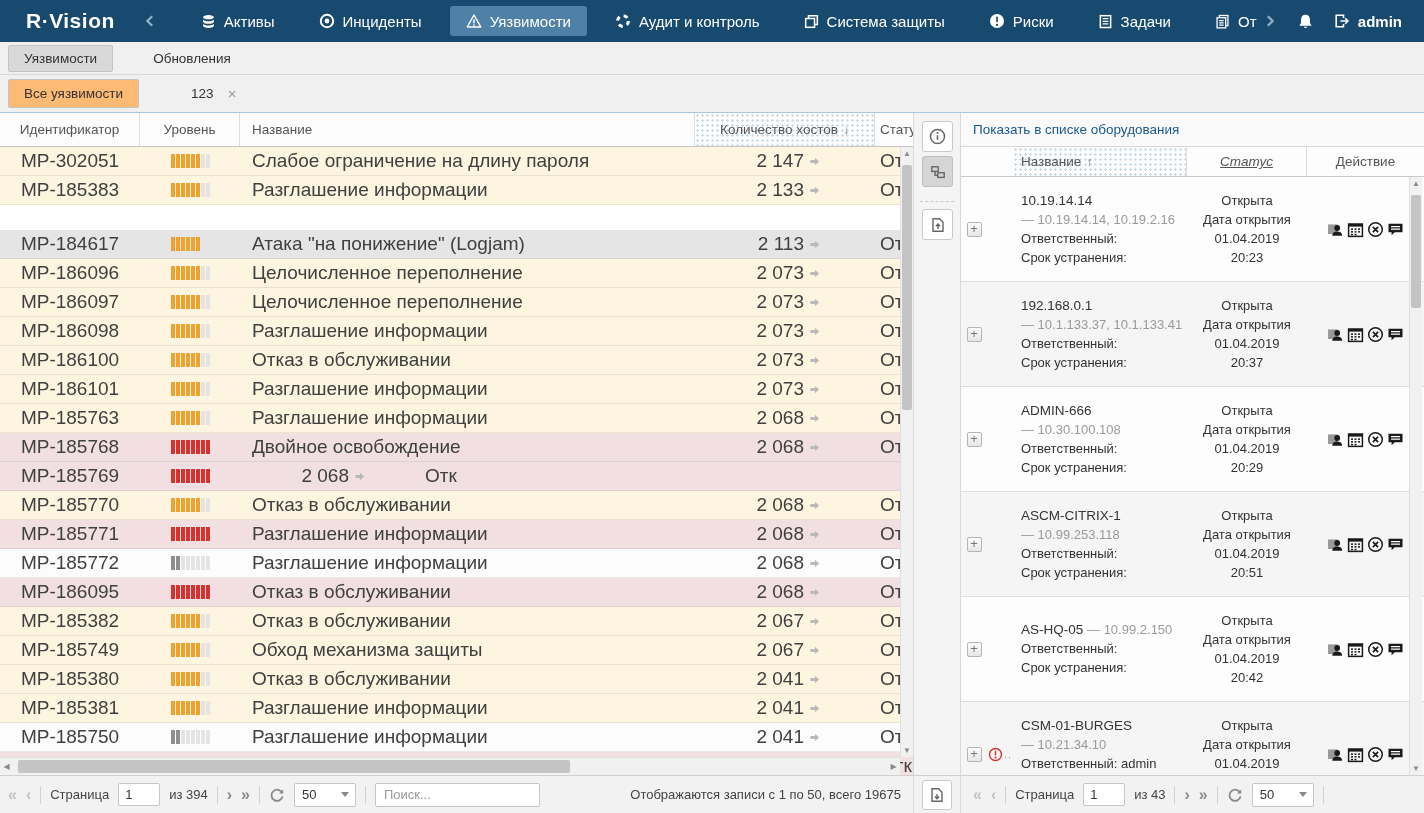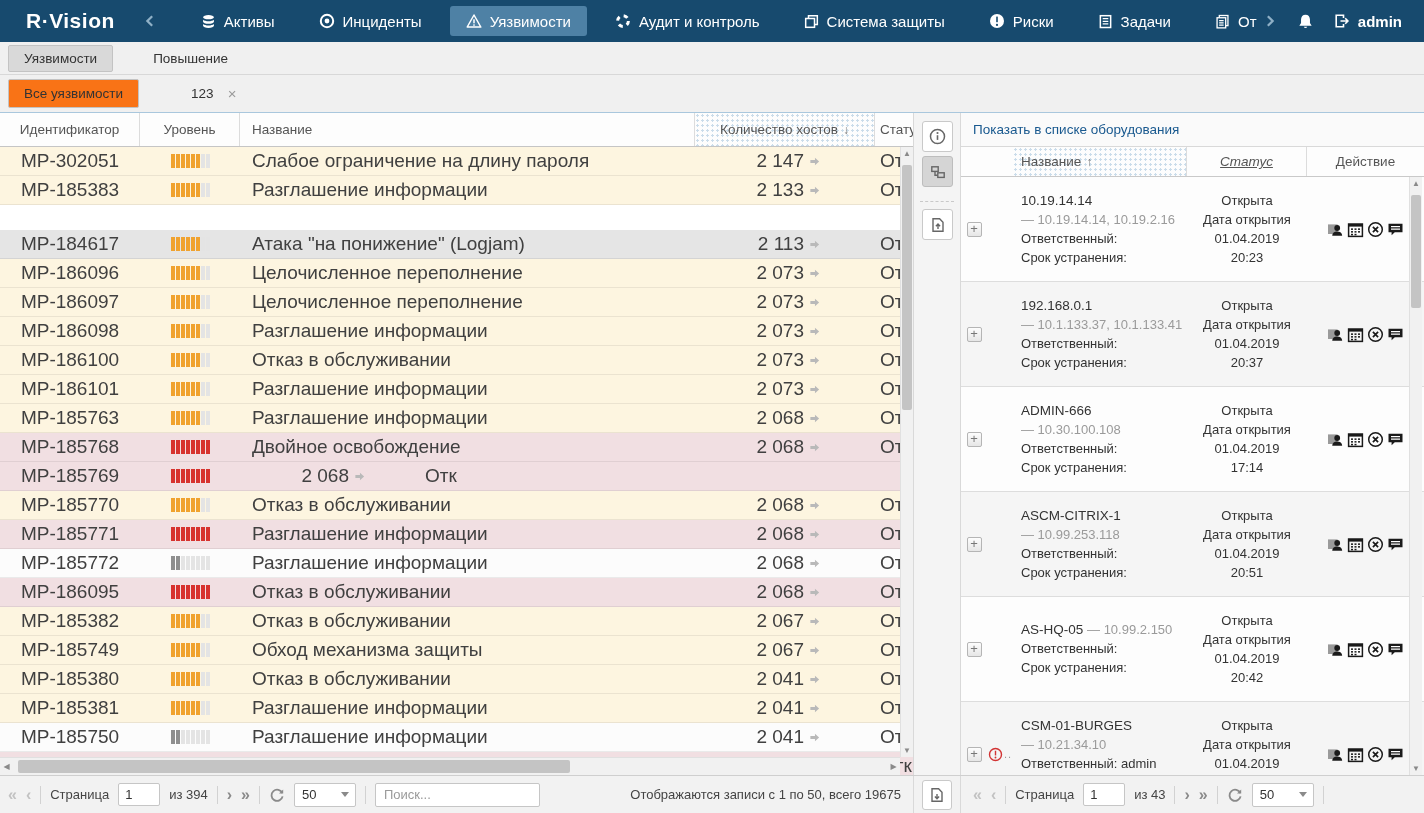--- a/index.html
+++ b/index.html
@@ -19,21 +19,21 @@
   .nav-user { display:flex; align-items:center; gap:8px; font-size:15px; font-weight:bold; cursor:pointer; }
 
   
   #tabbar { height:33px; background:#f0f0f0; border-bottom:1px solid #d8d8d8; display:flex; align-items:center; }
   .page-tab { padding:5px 15px; margin-left:8px; font-size:13.5px; color:#333; cursor:pointer; border-radius:2px; border:1px solid transparent; }
   .page-tab.active { background:#d9d9d9; border-color:#c3c3c3; }
   .page-tab + .page-tab { margin-left:24px; }
 
   
   #filterbar { height:38px; background:#f0f0f0; border-bottom:1px solid #a9c7dd; display:flex; align-items:center; }
-  .filter-pill { padding:6px 15px; margin-left:8px; font-size:13.5px; color:#333; background:#f97316; border:1px solid #c3c3c3; border-radius:2px; cursor:pointer; }
+  .filter-pill { padding:6px 15px; margin-left:8px; font-size:13.5px; color:#333; background:#fdba74; border:1px solid #c3c3c3; border-radius:2px; cursor:pointer; }
   .filter-tab { margin-left:52px; display:flex; align-items:center; gap:14px; font-size:13.5px; color:#333; cursor:pointer; }
   .close-x { color:#9a9a9a; font-size:15px; line-height:1; cursor:pointer; }
 
   
   #main { position:absolute; top:113px; left:0; right:0; bottom:38px; }
   #vulnwrap { position:absolute; left:0; top:0; bottom:0; width:913px; background:#fff; }
   #midstrip { position:absolute; left:913px; top:0; bottom:0; width:48px; background:#f4f4f4; border-left:1px solid #d9d9d9; border-right:1px solid #d9d9d9; }
   #equip { position:absolute; left:961px; top:0; bottom:0; right:0; background:#7dd3fc; overflow:hidden; }
 
   
@@ -229,21 +229,21 @@
           <path d="M9.5 5V2.2H2.2v11.6h7.3V11" fill="none" stroke="#fff" stroke-width="1.6"></path>
           <path d="M6.5 8h7M11.2 5.3 13.9 8l-2.7 2.7" fill="none" stroke="#fff" stroke-width="1.6"></path>
         </svg>
       <span>admin</span>
     </span>
   </div>
 </div>
 
 <div id="tabbar">
   <div class="page-tab active">Уязвимости</div>
-  <div class="page-tab">Повышение</div>
+  <div class="page-tab">Обновления</div>
 </div>
 
 <div id="filterbar">
   <div class="filter-pill">Все уязвимости</div>
   <div class="filter-tab">
     <span>123</span>
     <span class="close-x">×</span>
   </div>
 </div>
 
@@ -956,21 +956,21 @@
           <div class="ecname">
             <div class="eq-name">ADMIN-666</div>
             <div class="eq-ip">— 10.30.100.108</div>
             <div class="eq-line">Ответственный:</div>
             <div class="eq-line">Срок устранения:</div>
           </div>
           <div class="ecstatus">
             <div>Открыта</div>
             <div>Дата открытия</div>
             <div>01.04.2019</div>
-            <div>17:14</div>
+            <div>20:29</div>
           </div>
           <div class="ecaction">
             <span style="display:flex">
               <svg viewBox="0 0 17 17" width="17" height="17">
                 <rect x="1" y="3.4" width="9.6" height="9.6" fill="#9a9a9a"></rect>
                 <circle cx="10.2" cy="7" r="2.9" fill="#1a1a1a"></circle>
                 <path d="M5.2 14.8c0-2.9 2.2-4.4 5-4.4s5 1.5 5 4.4z" fill="#1a1a1a"></path>
               </svg>
             </span>
             <span style="display:flex">

